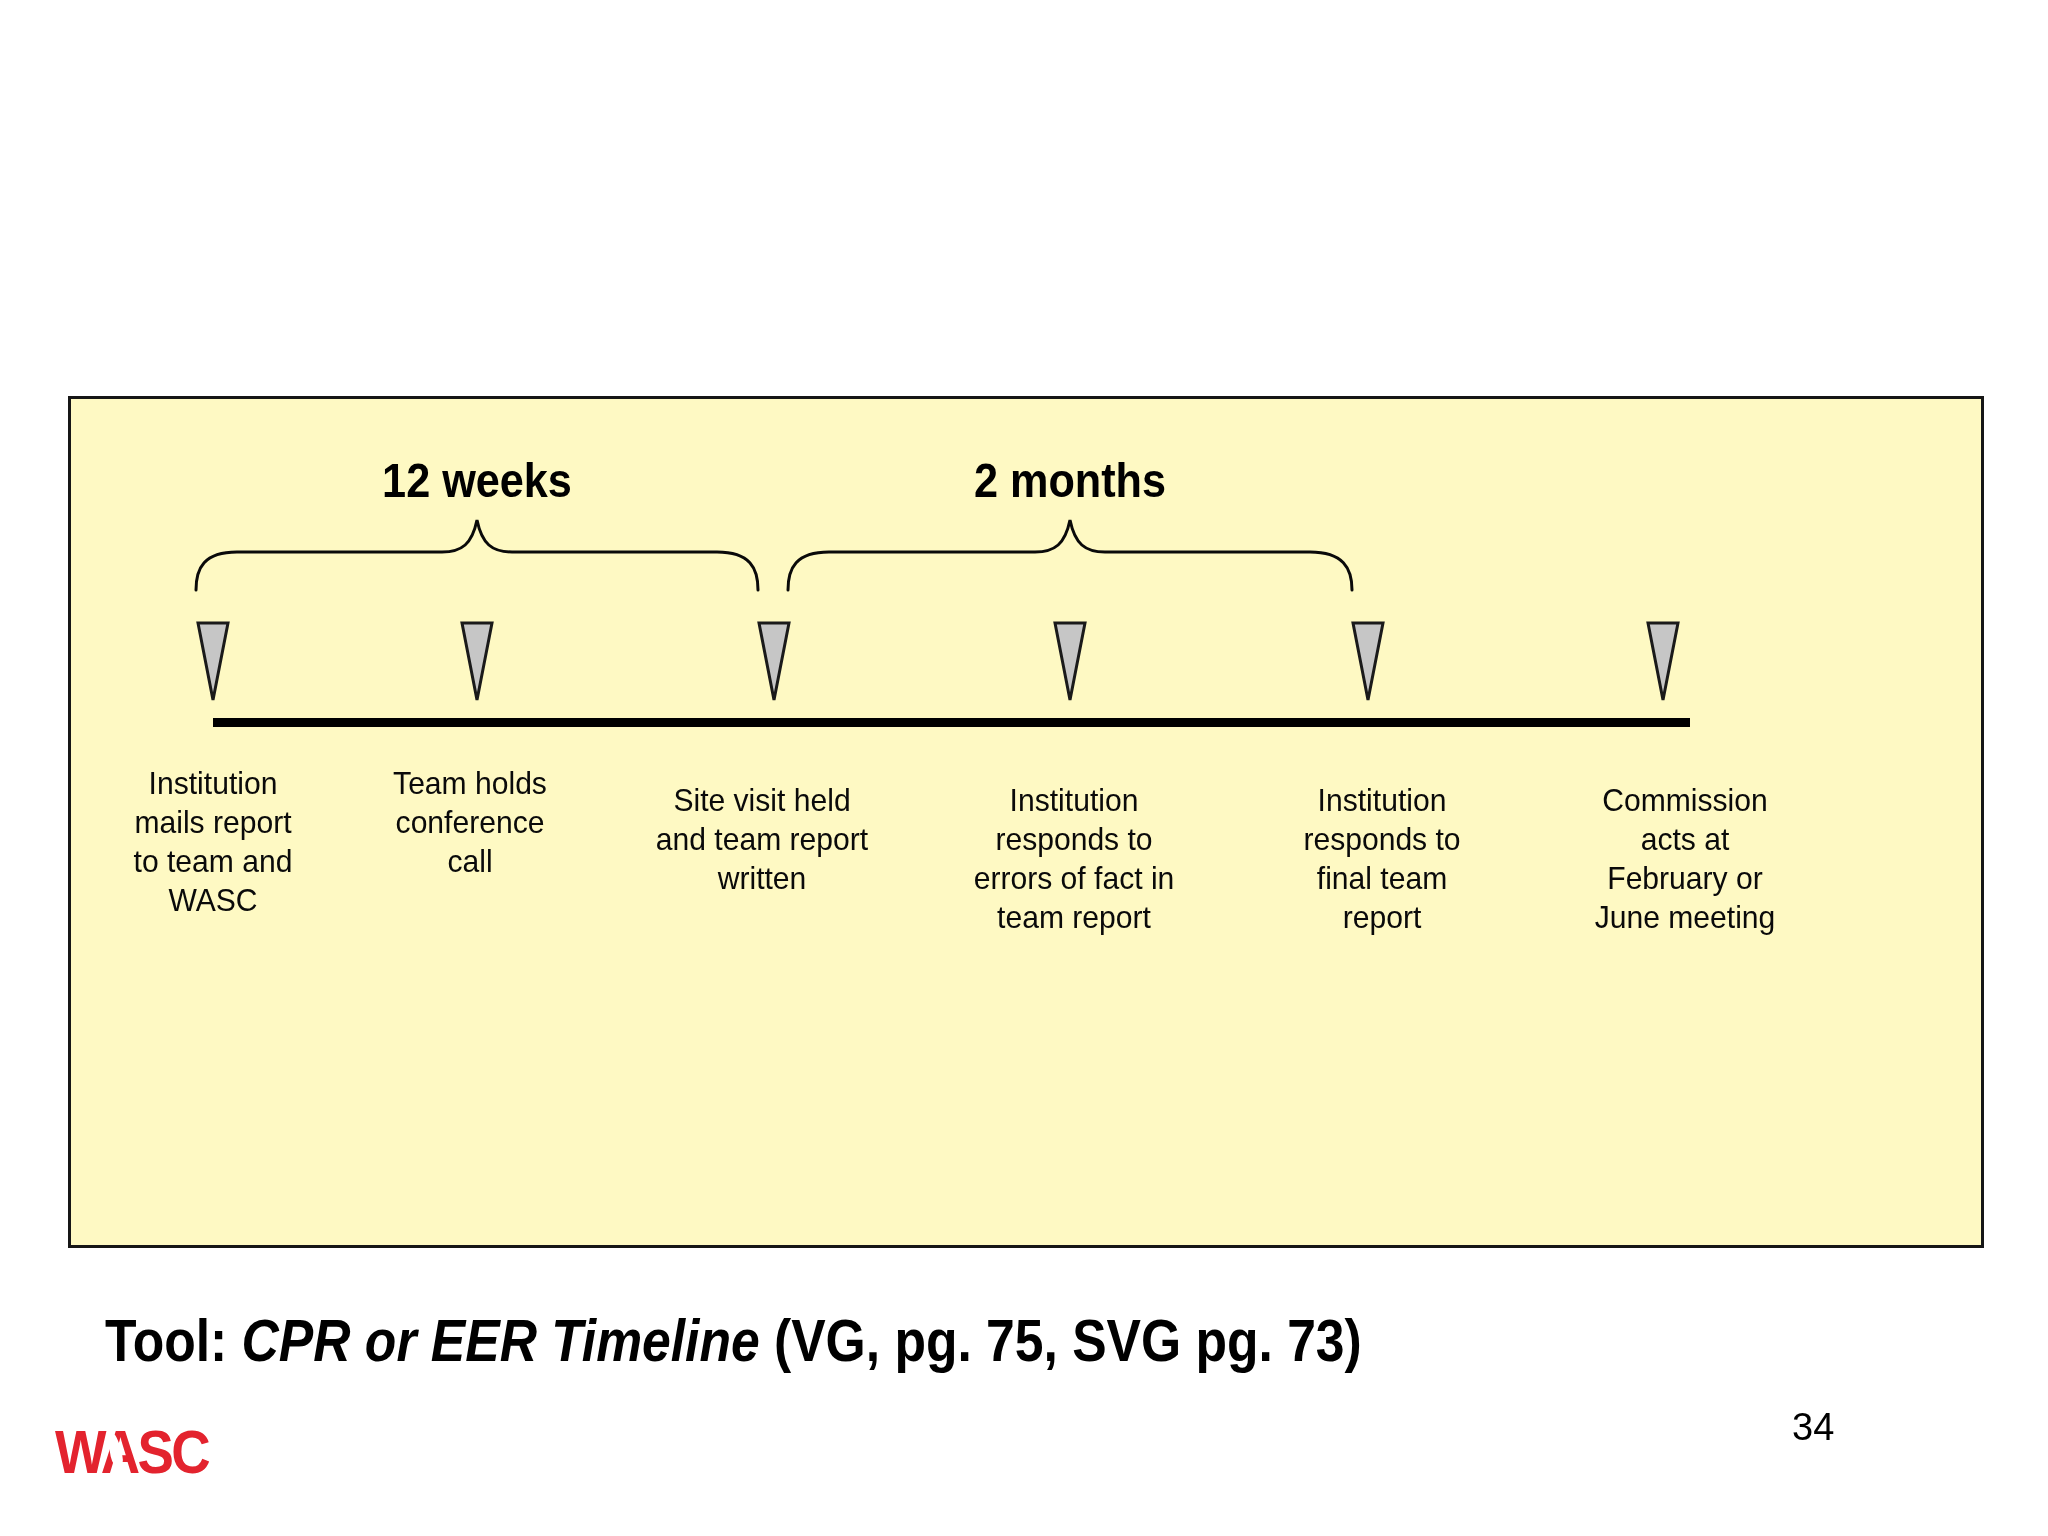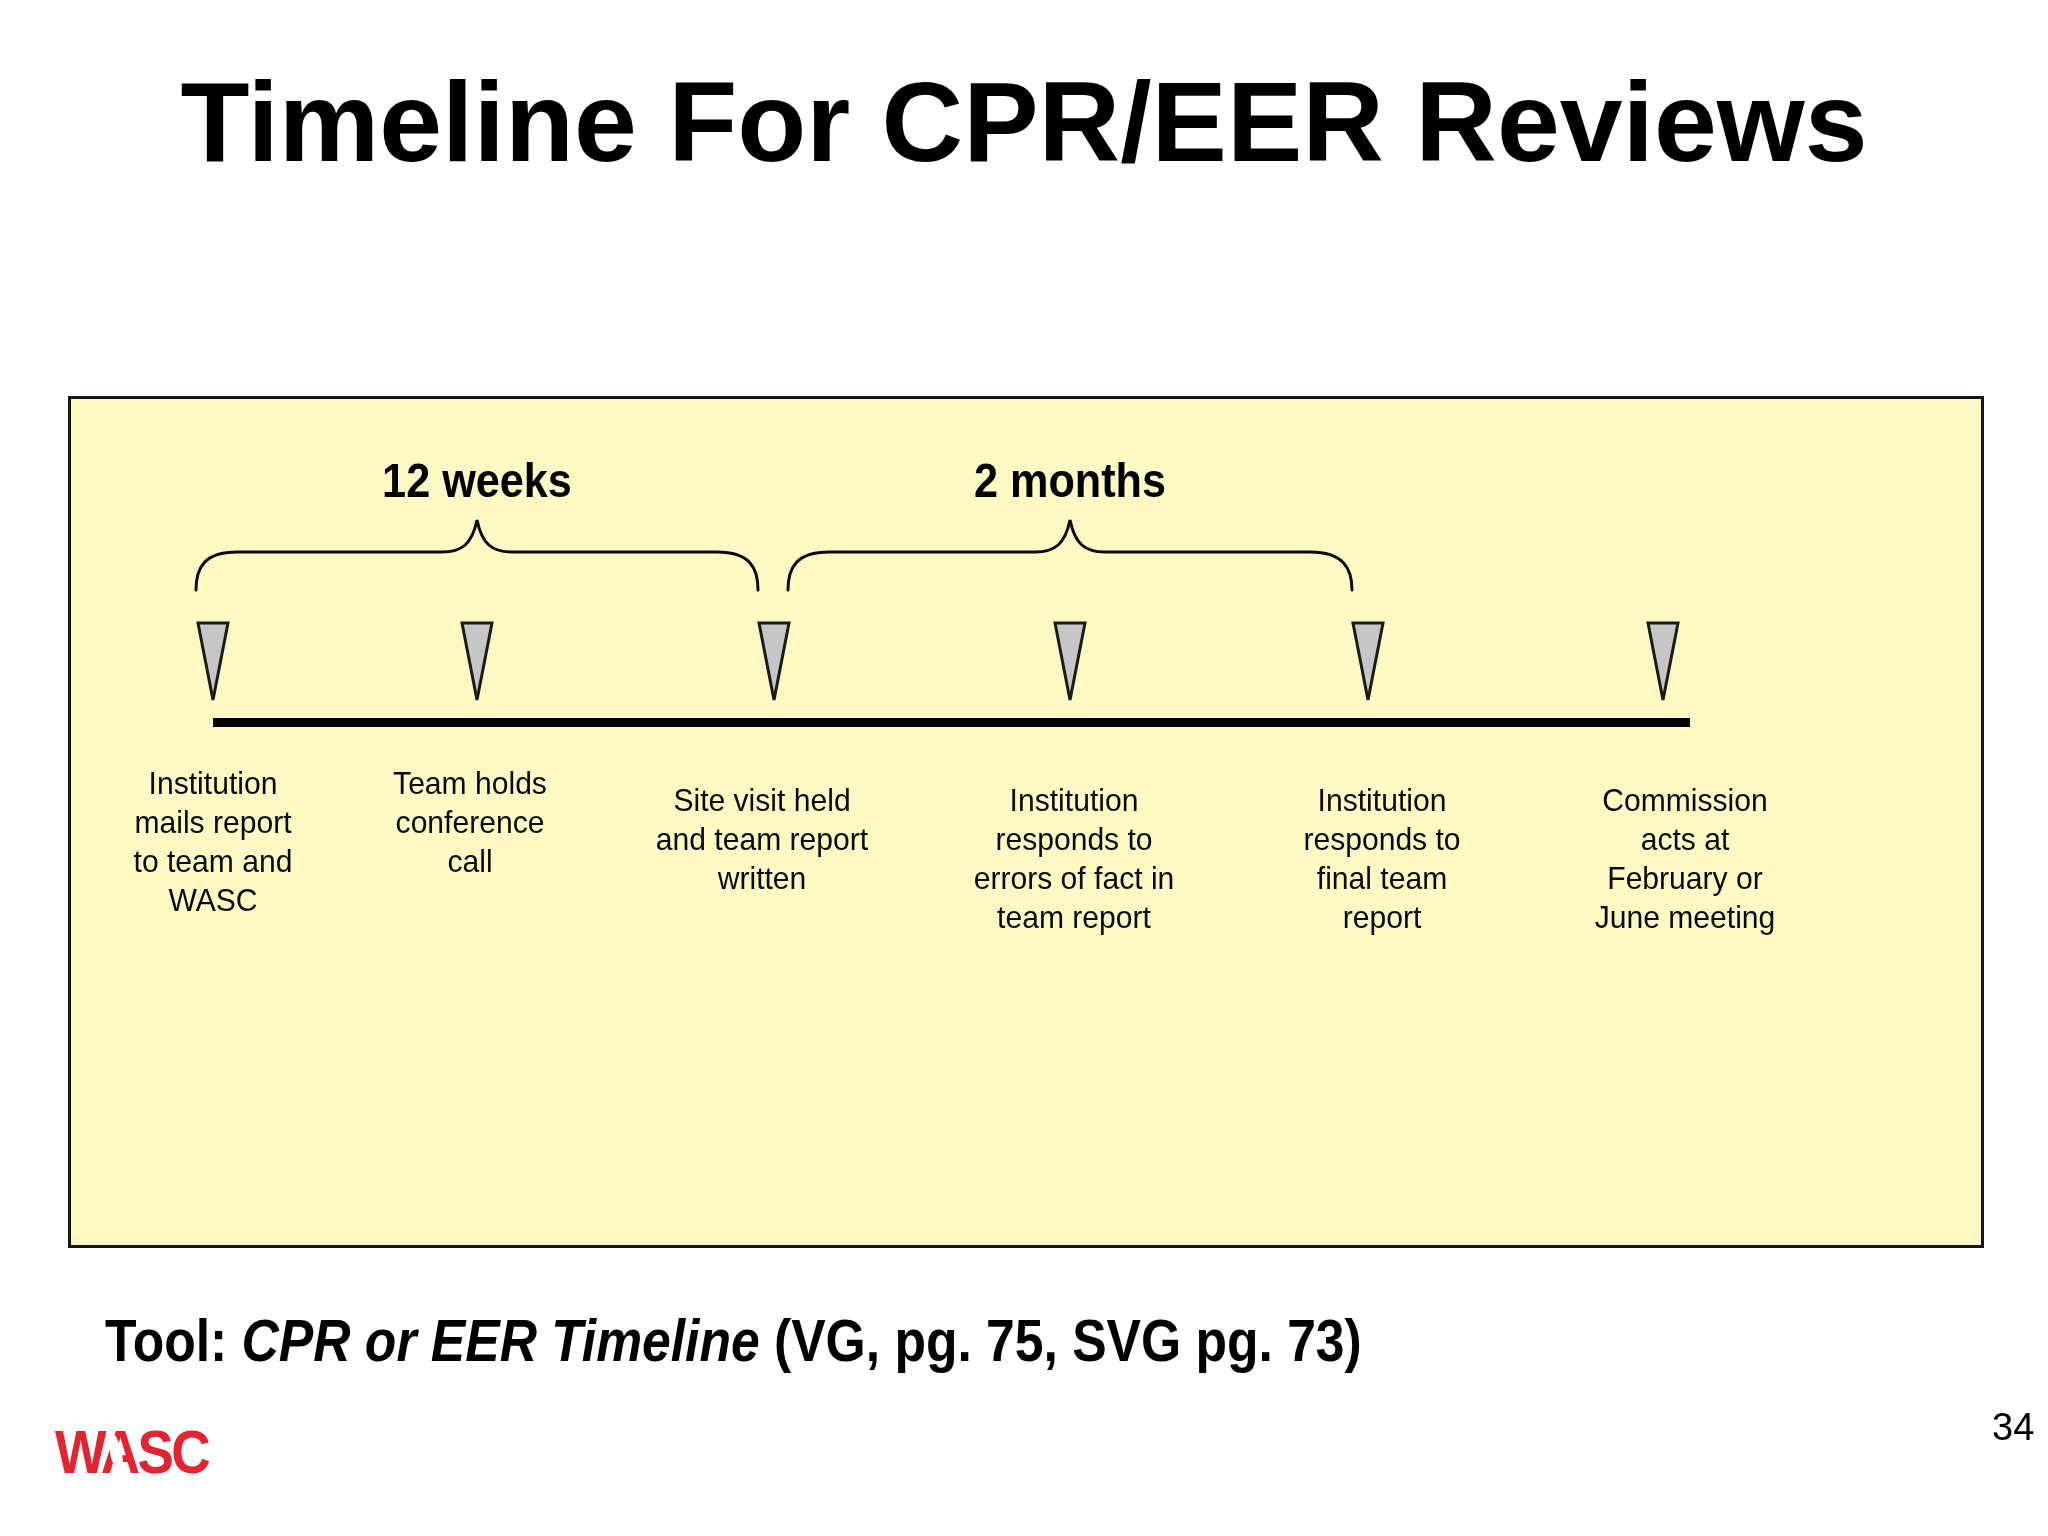--- a/index.html
+++ b/index.html
@@ -57,30 +57,29 @@
     transform:scaleX(0.88);transform-origin:left center;
   }
   .flame{
     position:absolute;left:62px;top:15px;width:13px;height:35px;
     background:#ffffff;
     border-radius:50% 50% 45% 55% / 68% 60% 32% 40%;
     transform:rotate(-14deg);
   }
 
   .page-number{
-    position:absolute;left:1992px;top:1404px;
+    position:absolute;left:1792px;top:1404px;
     font-size:38px;line-height:46px;color:#000;
   }
 </style>
 </head>
 <body>
 
 <div class="slide">
 
-  <h1 class="slide-title">Timeline For CPR/EER Reviews</h1>
 
   <div class="diagram-box">
 
     <svg width="1904" height="840" viewBox="0 0 1904 840">
 
       <path d="M 125 191 C 125 169 133 153 166 153 L 371 153 C 391 153 401 145 406 121
                C 411 145 421 153 441 153 L 646 153 C 679 153 687 169 687 191" fill="none" stroke="#0a0a0a" stroke-width="3" stroke-linecap="round"></path>
       <path d="M 717 191 C 717 169 725 153 758 153 L 964 153 C 984 153 994 145 999 121
                C 1004 145 1014 153 1034 153 L 1239 153 C 1272 153 1281 169 1281 191" fill="none" stroke="#0a0a0a" stroke-width="3" stroke-linecap="round"></path>
 

